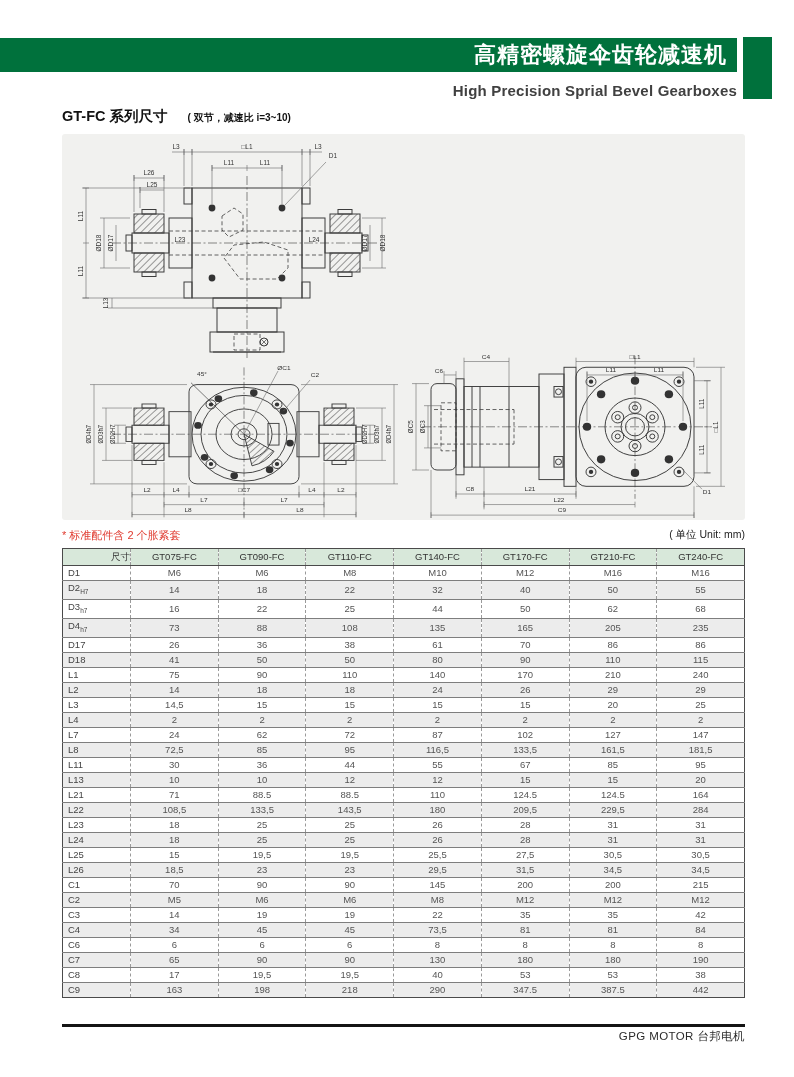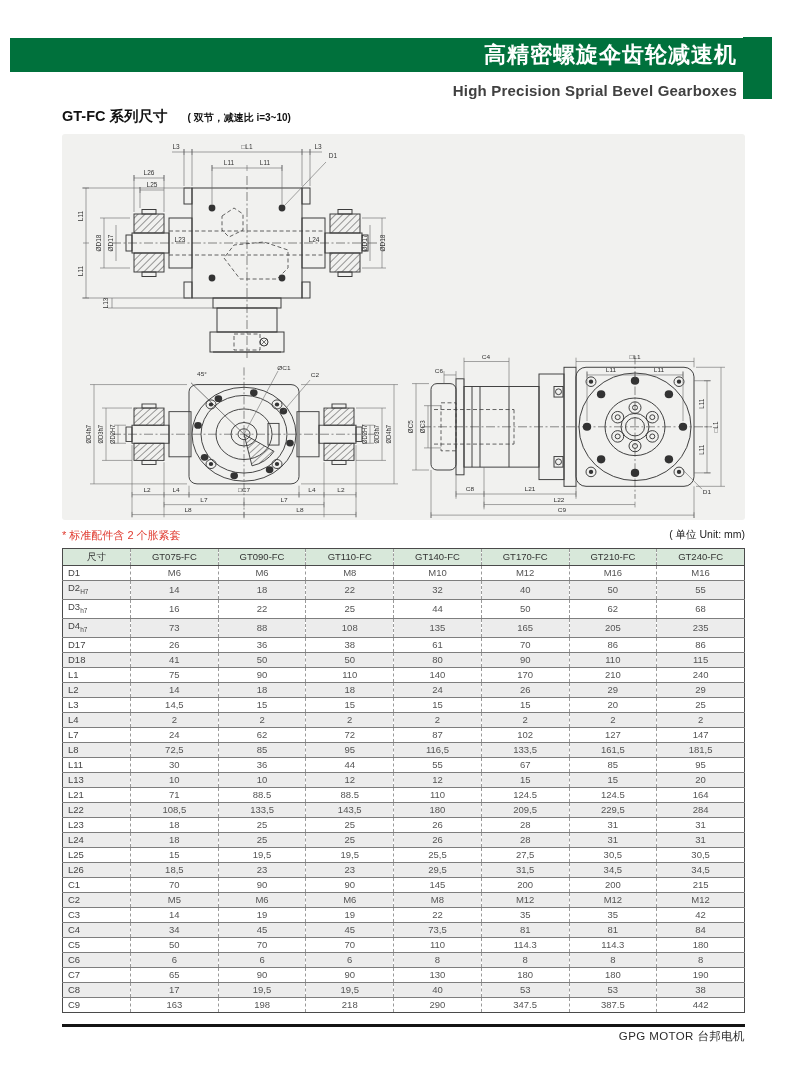--- a/index.html
+++ b/index.html
@@ -8,21 +8,21 @@
     --row-alt-bg:#ECECEC;
     --note-red:#E03A2F;
     --panel-bg:#F1F1EF;
   }
   *{margin:0;padding:0;box-sizing:border-box;}
   html,body{background:#fff;}
   body{font-family:"Liberation Sans","DejaVu Sans",sans-serif;}
   .page{position:relative;width:794px;height:1077px;background:#fff;overflow:hidden;}
 
   
-  .banner{position:absolute;left:10px;top:38px;width:737px;height:34px;background:var(--brand-green);
+  .banner{position:absolute;left:0;top:38px;width:737px;height:34px;background:var(--brand-green);
           color:#fff;font-size:22px;font-weight:bold;line-height:34px;text-align:right;padding-right:10px;letter-spacing:1px;}
   .green-block{position:absolute;left:743px;top:37px;width:29px;height:62px;background:var(--brand-green);}
   .subtitle{position:absolute;top:82px;right:57px;font-size:15px;font-weight:bold;color:#404040;letter-spacing:.2px;}
 
   
   .section-title{position:absolute;left:62px;top:107px;color:#111;white-space:nowrap;}
   .section-title .main{font-size:14.5px;font-weight:bold;}
   .section-title .paren{font-size:10px;font-weight:bold;margin-left:20px;}
 
   
@@ -45,21 +45,21 @@
   .note-red{position:absolute;left:62px;top:528px;font-size:11px;color:var(--note-red);}
   .note-unit{position:absolute;top:528px;right:49px;font-size:10.5px;color:#222;}
 
   
   .tbl-wrap{position:absolute;left:62px;top:548px;width:683px;}
   table{width:683px;border-collapse:collapse;table-layout:fixed;border:1.5px solid #4a4a4a;}
   col.c0{width:68px;}
   th,td{height:14px;line-height:14px;padding:0;font-size:9.5px;font-weight:normal;
         color:#555;text-align:center;border-top:1px solid #7e7e7e;overflow:hidden;white-space:nowrap;}
   thead th{background:var(--table-header-bg);color:#333;border-top:none;border-bottom:1px solid #4a4a4a;height:16px;line-height:16px;}
-  thead th:first-child{text-align:center;}
+  thead th:first-child{text-align:right;}
   tbody td:first-child{text-align:left;padding-left:5px;color:#444;}
   td + td, th + th{border-left:1px dashed #9a9a9a;}
   tbody tr:nth-child(even){background:var(--row-alt-bg);}
   sub{font-size:6.5px;}
 
   
   .footer-line{position:absolute;left:62px;top:1024px;width:683px;height:2.5px;background:#141414;}
   .footer-text{position:absolute;top:1029px;right:49px;font-size:11.5px;font-weight:400;color:#2b2b2b;letter-spacing:.4px;}
 </style>
 </head>
@@ -680,30 +680,20 @@
             <td>C4</td>
             <td>34</td>
             <td>45</td>
             <td>45</td>
             <td>73,5</td>
             <td>81</td>
             <td>81</td>
             <td>84</td>
           </tr>
           <tr>
-            <td>C5</td>
-            <td>50</td>
-            <td>70</td>
-            <td>70</td>
-            <td>110</td>
-            <td>114.3</td>
-            <td>114.3</td>
-            <td>180</td>
-          </tr>
-          <tr>
             <td>C6</td>
             <td>6</td>
             <td>6</td>
             <td>6</td>
             <td>8</td>
             <td>8</td>
             <td>8</td>
             <td>8</td>
           </tr>
           <tr>

